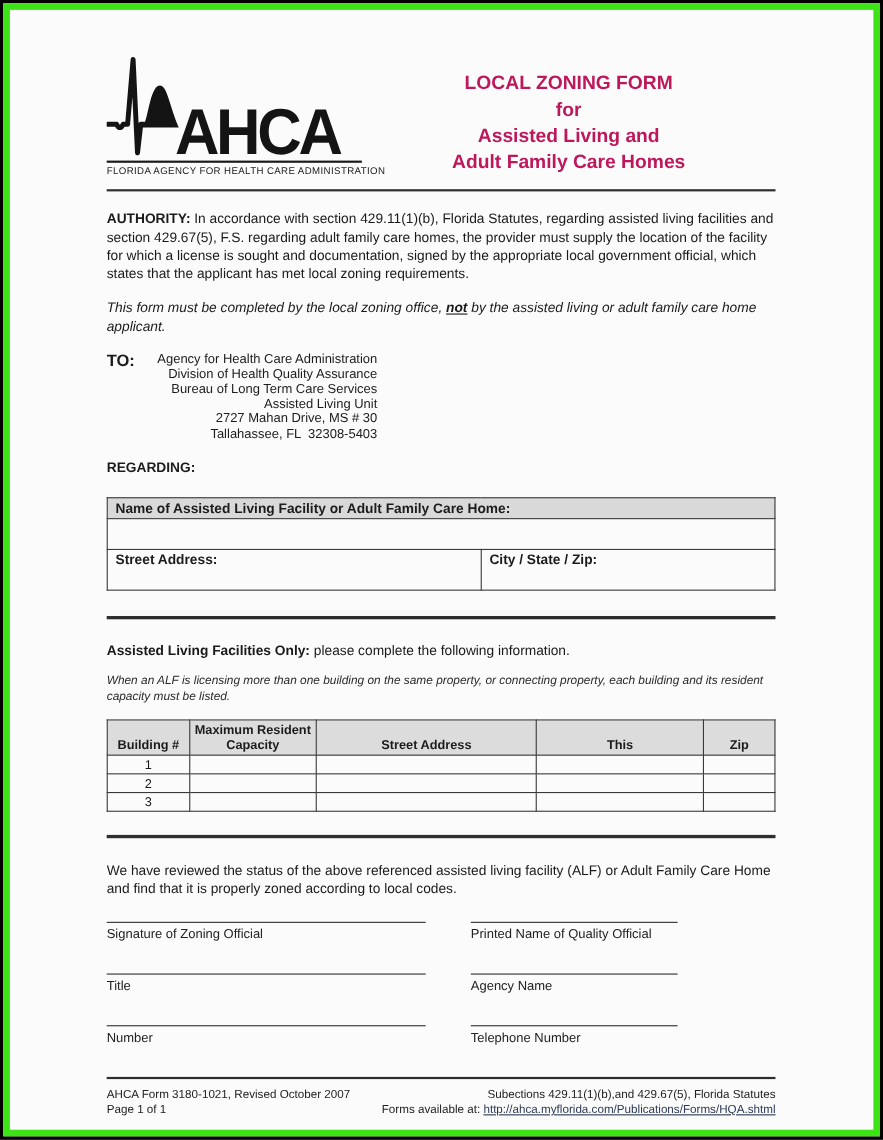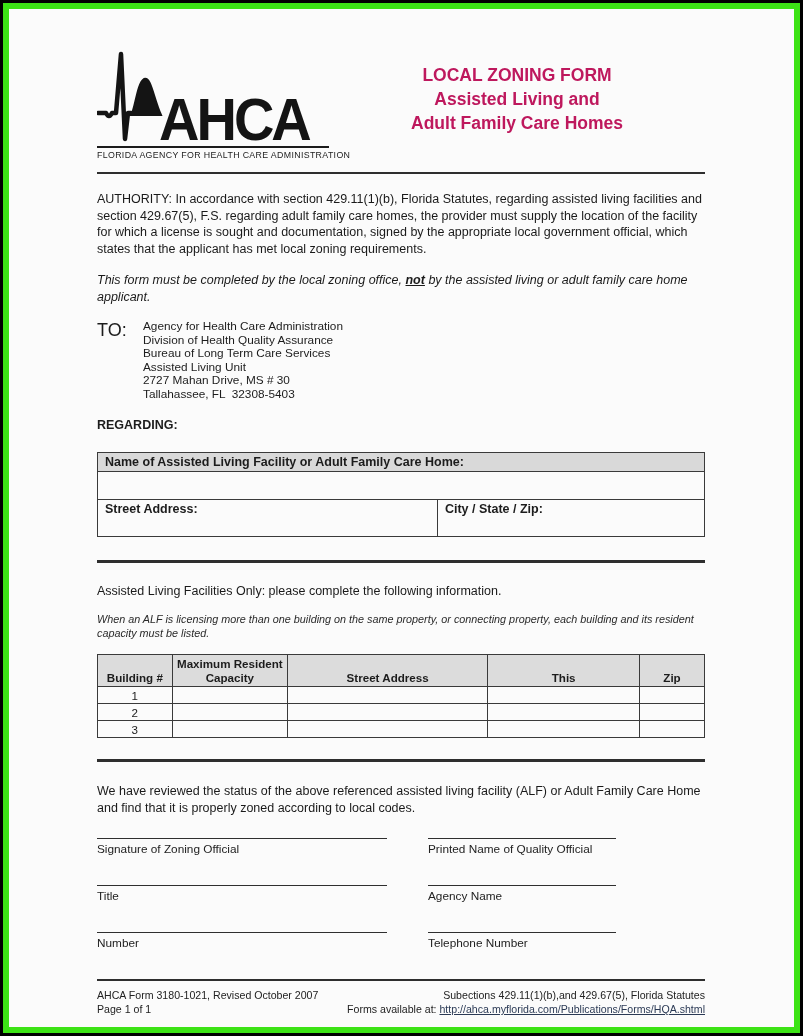--- a/index.html
+++ b/index.html
@@ -58,28 +58,28 @@
     color: #be185d;
   }
   .rule { border: none; background: #2e2e2e; width: 100%; }
   .rule-h2 { height: 2px; }
   .rule-h3 { height: 3px; }
   .rule-header { margin-top: 12px; }
 
   
   .para { font-size: 12.5px; line-height: 16.5px; color: #1a1a1a; }
   .authority { margin-top: 17px; }
-  .bold { font-weight: normal; margin-top: 12px; }
+  .bold { font-weight: bold; margin-top: 12px; }
   .notice { margin-top: 15px; font-style: italic; }
   .notice .emph { font-weight: bold; text-decoration: underline; }
 
   
   .to-block { display: flex; margin-top: 15px; }
-  .to-label { font-weight: normal; font-size: 18px; width: 46px; }
-  .to-lines { font-size: 11.8px; line-height: 13.6px; }
+  .to-label { font-weight: bold; font-size: 15px; width: 46px; }
+  .to-lines { font-size: 11.8px; line-height: 13.6px; text-align: right; }
   .to-lines div { white-space: pre; }
   .regarding { margin-top: 16px; font-weight: bold; font-size: 12.5px; }
 
   
   .facility-table {
     width: 100%;
     border-collapse: collapse;
     margin-top: 20px;
   }
   .facility-table td {
@@ -180,20 +180,21 @@
               <path d="M1 64 L9 64 Q12 70 15 64 L19 64 L24 5 L28 90 L31 64 L34 64" fill="none" stroke="#141414" stroke-width="4.5" stroke-linejoin="round" stroke-linecap="round"></path>
               <path d="M34 66 C38 62 40 34 47 30 C54 27 56 48 64 66 Z" fill="#141414" stroke="#141414" stroke-width="2"></path>
             </svg>
             <div class="logo-acronym">AHCA</div>
           </div>
           <div class="logo-rule"></div>
           <div class="logo-tagline">FLORIDA AGENCY FOR HEALTH CARE ADMINISTRATION</div>
         </div>
         <div class="title-block">
           <div>LOCAL ZONING FORM</div>
+          <div>for</div>
           <div>Assisted Living and</div>
           <div>Adult Family Care Homes</div>
         </div>
       </div>
 
       <div class="rule rule-h2 rule-header"></div>
 
       <p class="para authority"><span class="bold">AUTHORITY:</span><span> In accordance with section 429.11(1)(b), Florida Statutes, regarding assisted living facilities and section 429.67(5), F.S. regarding adult family care homes, the provider must supply the location of the facility for which a license is sought and documentation, signed by the appropriate local government official, which states that the applicant has met local zoning requirements.</span></p>
 
       <p class="para notice"><span>This form must be completed by the local zoning office, </span><span class="emph">not</span><span> by the assisted living or adult family care home applicant.</span></p>

